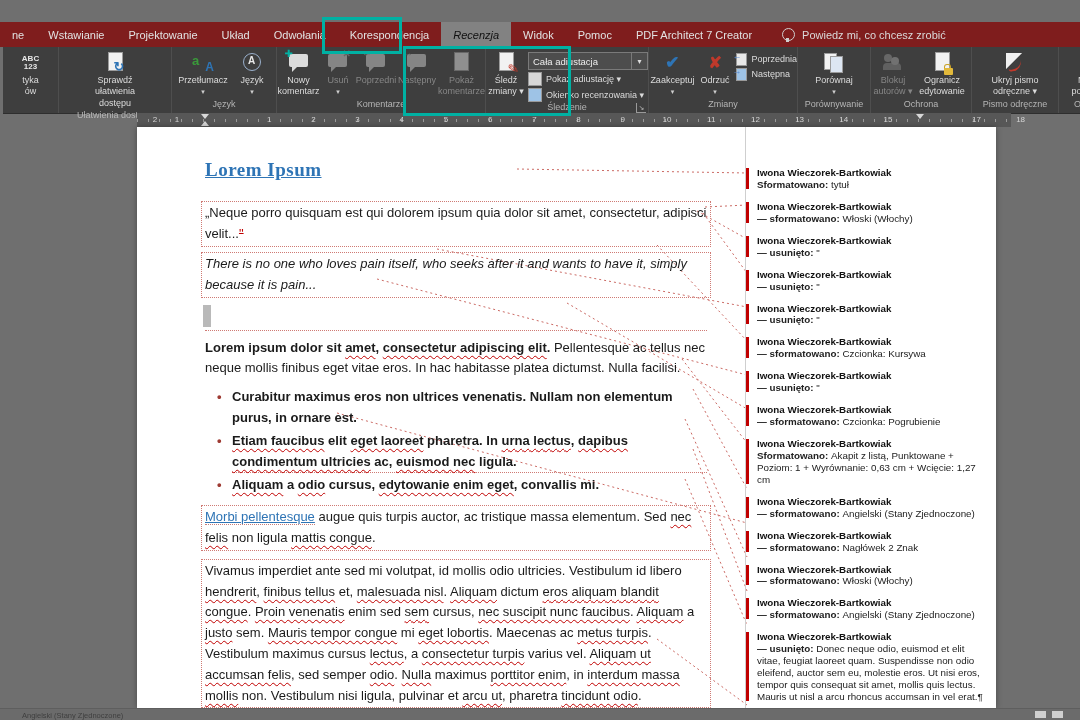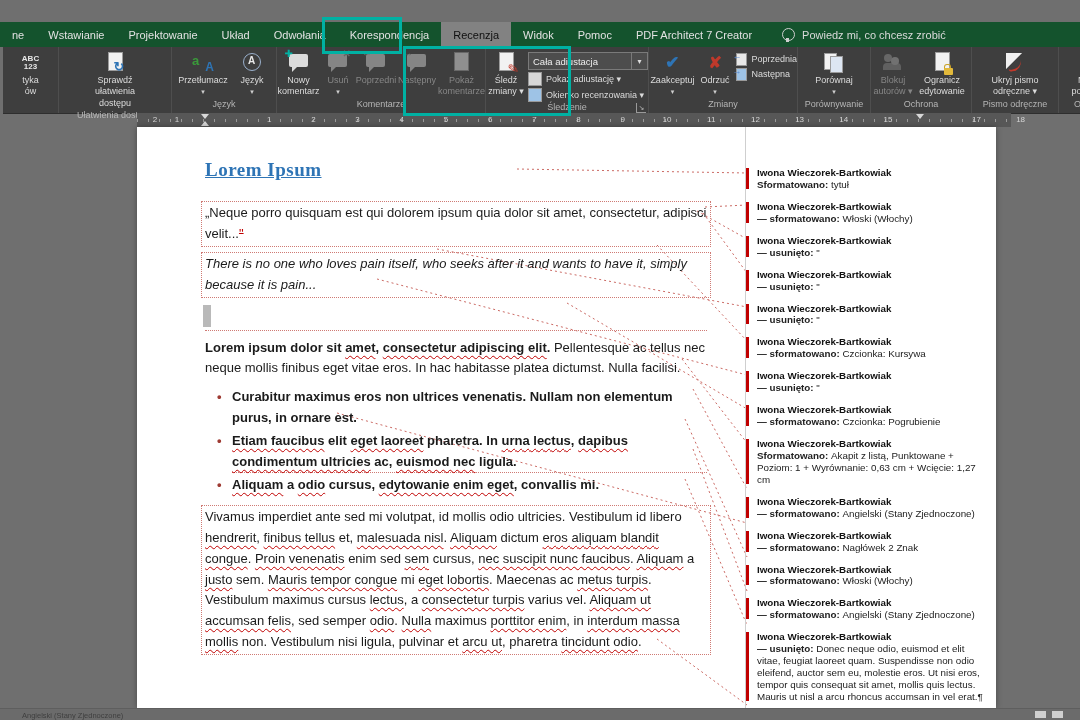--- a/index.html
+++ b/index.html
@@ -7,23 +7,23 @@
        font-family:"Liberation Sans",sans-serif;-webkit-font-smoothing:antialiased;}
   .app{position:relative;width:1080px;height:720px;}
 
   
   .titlebar{position:absolute;left:0;top:0;width:100%;height:22px;background:#262626;color:#d9d9d9;margin-top:24px;}
   .titlebar .title{position:absolute;left:0;right:0;top:4px;text-align:center;font-size:11.5px;color:#d4d4d4;}
   .titlebar .user{position:absolute;right:10px;top:5px;font-size:11px;color:#cfcfcf;}
   .qat{position:absolute;left:6px;top:4px;width:10px;height:3px;background:#8a8a8a;}
 
   
-  .tabrow{position:absolute;left:0;top:22px;width:100%;height:25px;background:#14532d;display:flex;align-items:stretch;}
+  .tabrow{position:absolute;left:0;top:22px;width:100%;height:25px;background:#7f1d1d;display:flex;align-items:stretch;}
   .tab{padding:0 12px;font-size:11px;color:#e2e2e2;display:flex;align-items:center;white-space:nowrap;cursor:default;}
-  .tab.active{background:#828282;color:#101010;}
+  .tab.active{background:#828282;color:#101010;font-style:italic;}
   .tellme{display:flex;align-items:center;gap:7px;margin-left:18px;font-size:11px;color:#dadada;}
   .tellme .bulb{width:11px;height:11px;border:1.4px solid #cfcfcf;border-radius:50%;position:relative;}
   .tellme .bulb:after{content:"";position:absolute;left:3.2px;top:9px;width:2.4px;height:3.5px;background:#cfcfcf;}
 
   
   .hl-box{position:absolute;border:3px solid #00b1a3;pointer-events:none;z-index:30;}
   .hl-tab{left:322px;top:17px;width:74px;height:31px;}
   .hl-group{left:403px;top:46px;width:162px;height:64px;}
 
   
@@ -408,20 +408,21 @@
           <div class="para trk italicp"><span class="seg-i">There is no one who loves pain itself, who seeks after it and wants to have it, simply because it is pain...</span></div>
           <div class="cursorp">
             <div class="cursor-block"></div>
           </div>
           <div class="para boldp"><span class="seg-b">Lorem ipsum dolor sit </span><span class="seg-b seg-sp">amet</span><span class="seg-b">, </span><span class="seg-b seg-sp">consectetur adipiscing elit</span><span class="seg-b">. </span><span>Pellentesque ac tellus nec neque mollis finibus eget vitae eros. In hac habitasse platea dictumst. Nulla facilisi.</span></div>
           <ul class="docul">
             <li><span>Curabitur maximus eros non ultrices venenatis. Nullam non elementum purus, in ornare est.</span></li>
             <li class="li-trk"><span class="seg-sp">Etiam faucibus</span><span> elit </span><span class="seg-sp">eget laoreet</span><span> pharetra. In </span><span class="seg-sp">urna lectus</span><span>, </span><span class="seg-sp">dapibus condimentum ultricies</span><span> ac, </span><span class="seg-sp">euismod nec</span><span> ligula.</span></li>
             <li><span class="seg-sp">Aliquam</span><span> a </span><span class="seg-sp">odio</span><span> cursus, </span><span class="seg-sp">edytowanie enim eget</span><span>, convallis mi.</span></li>
           </ul>
+          <div class="para trk morbip"><span class="seg-blue">Morbi pellentesque</span><span> augue quis turpis auctor, ac tristique massa elementum. Sed </span><span class="seg-sp">nec felis</span><span> non ligula </span><span class="seg-sp">mattis congue</span><span>.</span></div>
           <div class="para trk vivp"><span>Vivamus imperdiet ante sed mi volutpat, id mollis odio ultricies. Vestibulum id libero </span><span class="seg-sp">hendrerit</span><span>, </span><span class="seg-sp">finibus tellus</span><span> et, </span><span class="seg-sp">malesuada nisl</span><span>. </span><span class="seg-sp">Aliquam</span><span> dictum </span><span class="seg-sp">eros aliquam blandit congue</span><span>. </span><span class="seg-sp">Proin venenatis</span><span> enim sed </span><span class="seg-sp">sem</span><span> cursus, </span><span class="seg-sp">nec suscipit nunc faucibus</span><span>. </span><span class="seg-sp">Aliquam</span><span> a </span><span class="seg-sp">justo</span><span> sem. </span><span class="seg-sp">Mauris tempor congue</span><span> mi </span><span class="seg-sp">eget lobortis</span><span>. Maecenas ac </span><span class="seg-sp">metus turpis</span><span>. Vestibulum maximus cursus </span><span class="seg-sp">lectus</span><span>, a </span><span class="seg-sp">consectetur turpis</span><span> varius vel. </span><span class="seg-sp">Aliquam ut accumsan felis</span><span>, sed semper </span><span class="seg-sp">odio</span><span>. </span><span class="seg-sp">Nulla</span><span> maximus </span><span class="seg-sp">porttitor enim</span><span>, in </span><span class="seg-sp">interdum massa mollis</span><span> non. Vestibulum nisi ligula, pulvinar et </span><span class="seg-sp">arcu ut</span><span>, pharetra </span><span class="seg-sp">tincidunt odio</span><span>.</span></div>
         </div>
       <div class="margin-line"></div>
       <div class="rev-col" id="revcol">
           <div class="rev">
             <div class="au">Iwona Wieczorek-Bartkowiak</div>
             <div><span class="lb">Sformatowano: </span><span>tytuł</span></div>
           </div>
           <div class="rev">
             <div class="au">Iwona Wieczorek-Bartkowiak</div>

